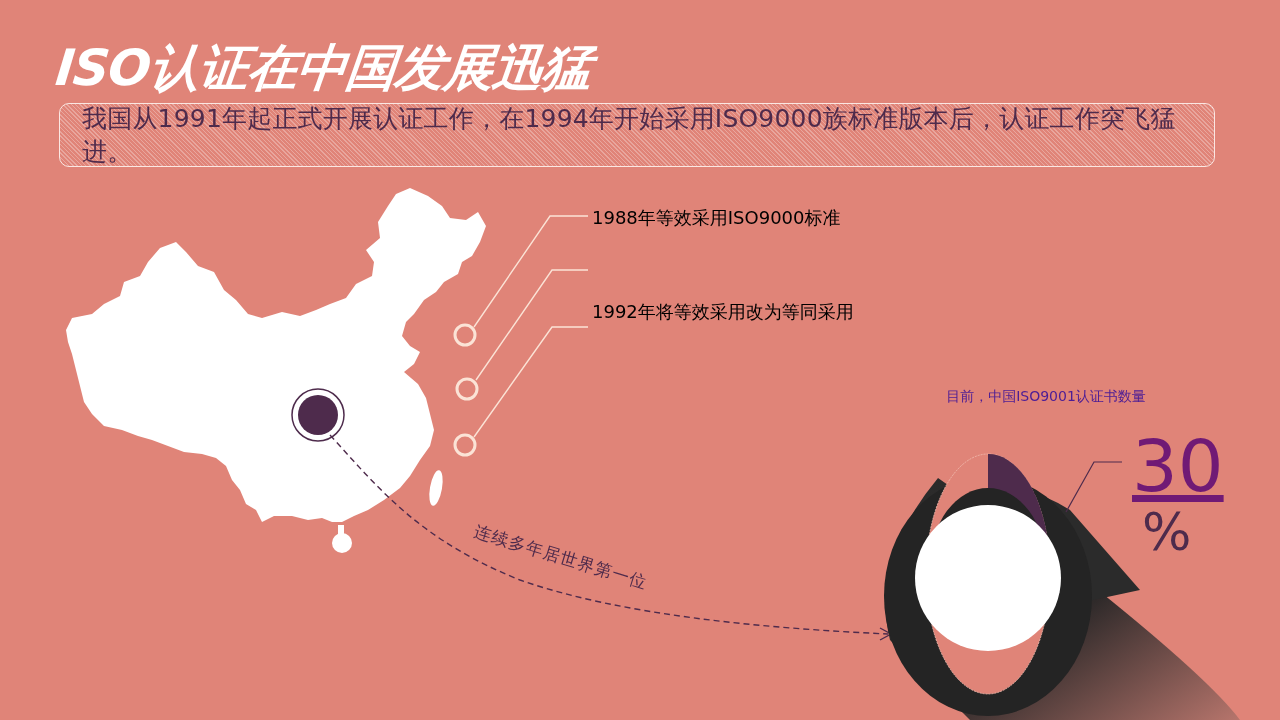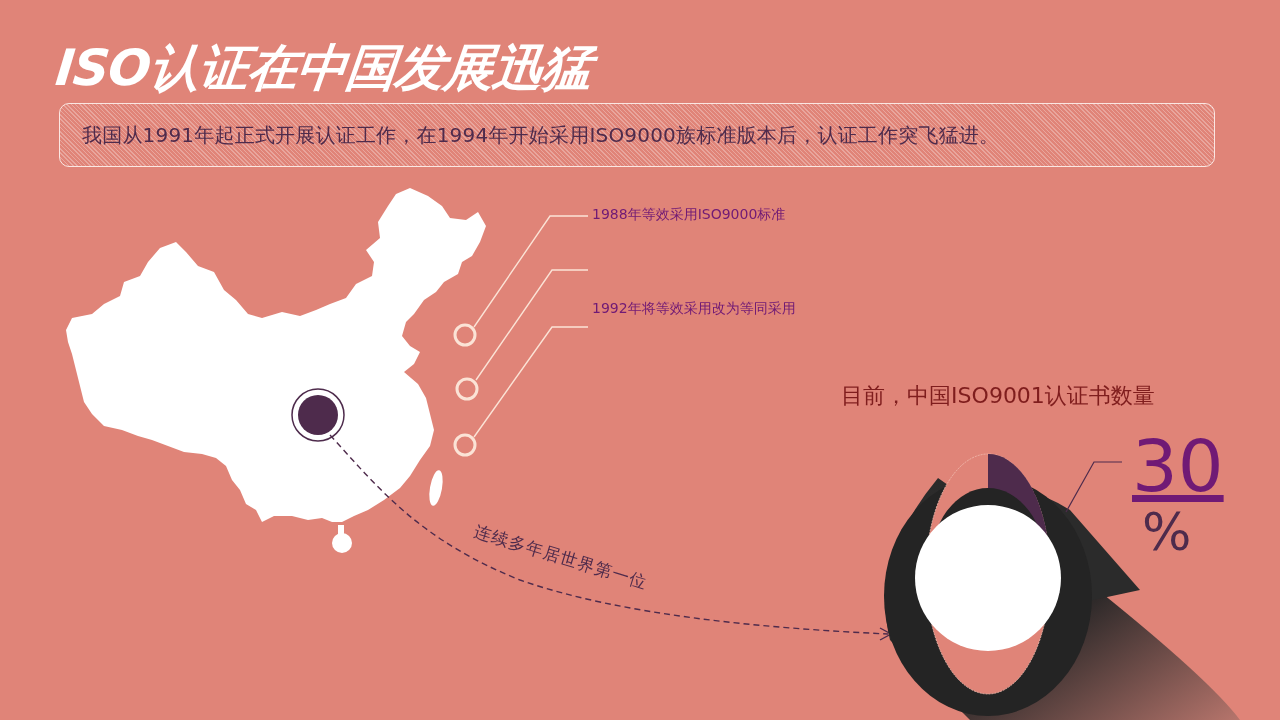--- a/index.html
+++ b/index.html
@@ -25,33 +25,33 @@
     border: 1.5px solid #fbe7e2;
     border-radius: 10px;
     background-color: #e08478;
     background-image: repeating-linear-gradient(45deg,
       rgba(255,255,255,0.28) 0px, rgba(255,255,255,0.28) 1px,
       transparent 1px, transparent 3px);
     display: flex; align-items: center;
     padding-left: 22px;
   }
   .summary-text {
-    font-size: 20px; color: #4e2b4c; letter-spacing: 0.2px;
+    font-size: 25px; color: #4e2b4c; letter-spacing: 0.2px;
   }
 
   .overlay-svg { position: absolute; left: 0; top: 0; }
 
   .timeline-label {
-    position: absolute; color: #701a75; font-size: 14px;
+    position: absolute; color: #000000; font-size: 18px;
     white-space: nowrap;
   }
 
   .stat-caption {
-    position: absolute; left: 830px; top: 384px; width: 336px;
-    text-align: center; color: #7f1d1d; font-size: 22px; line-height: 24px;
+    position: absolute; left: 878px; top: 384px; width: 336px;
+    text-align: center; color: #4c1d95; font-size: 14px; line-height: 24px;
   }
 
   .percent-number {
     position: absolute; left: 1132px; top: 436px;
     font-size: 72px; color: #701a75; line-height: 60px; text-decoration: underline;
   }
   .percent-sign {
     position: absolute; left: 1142px; top: 502px;
     font-size: 52px; color: #4e2b4c; line-height: 60px;
   }

